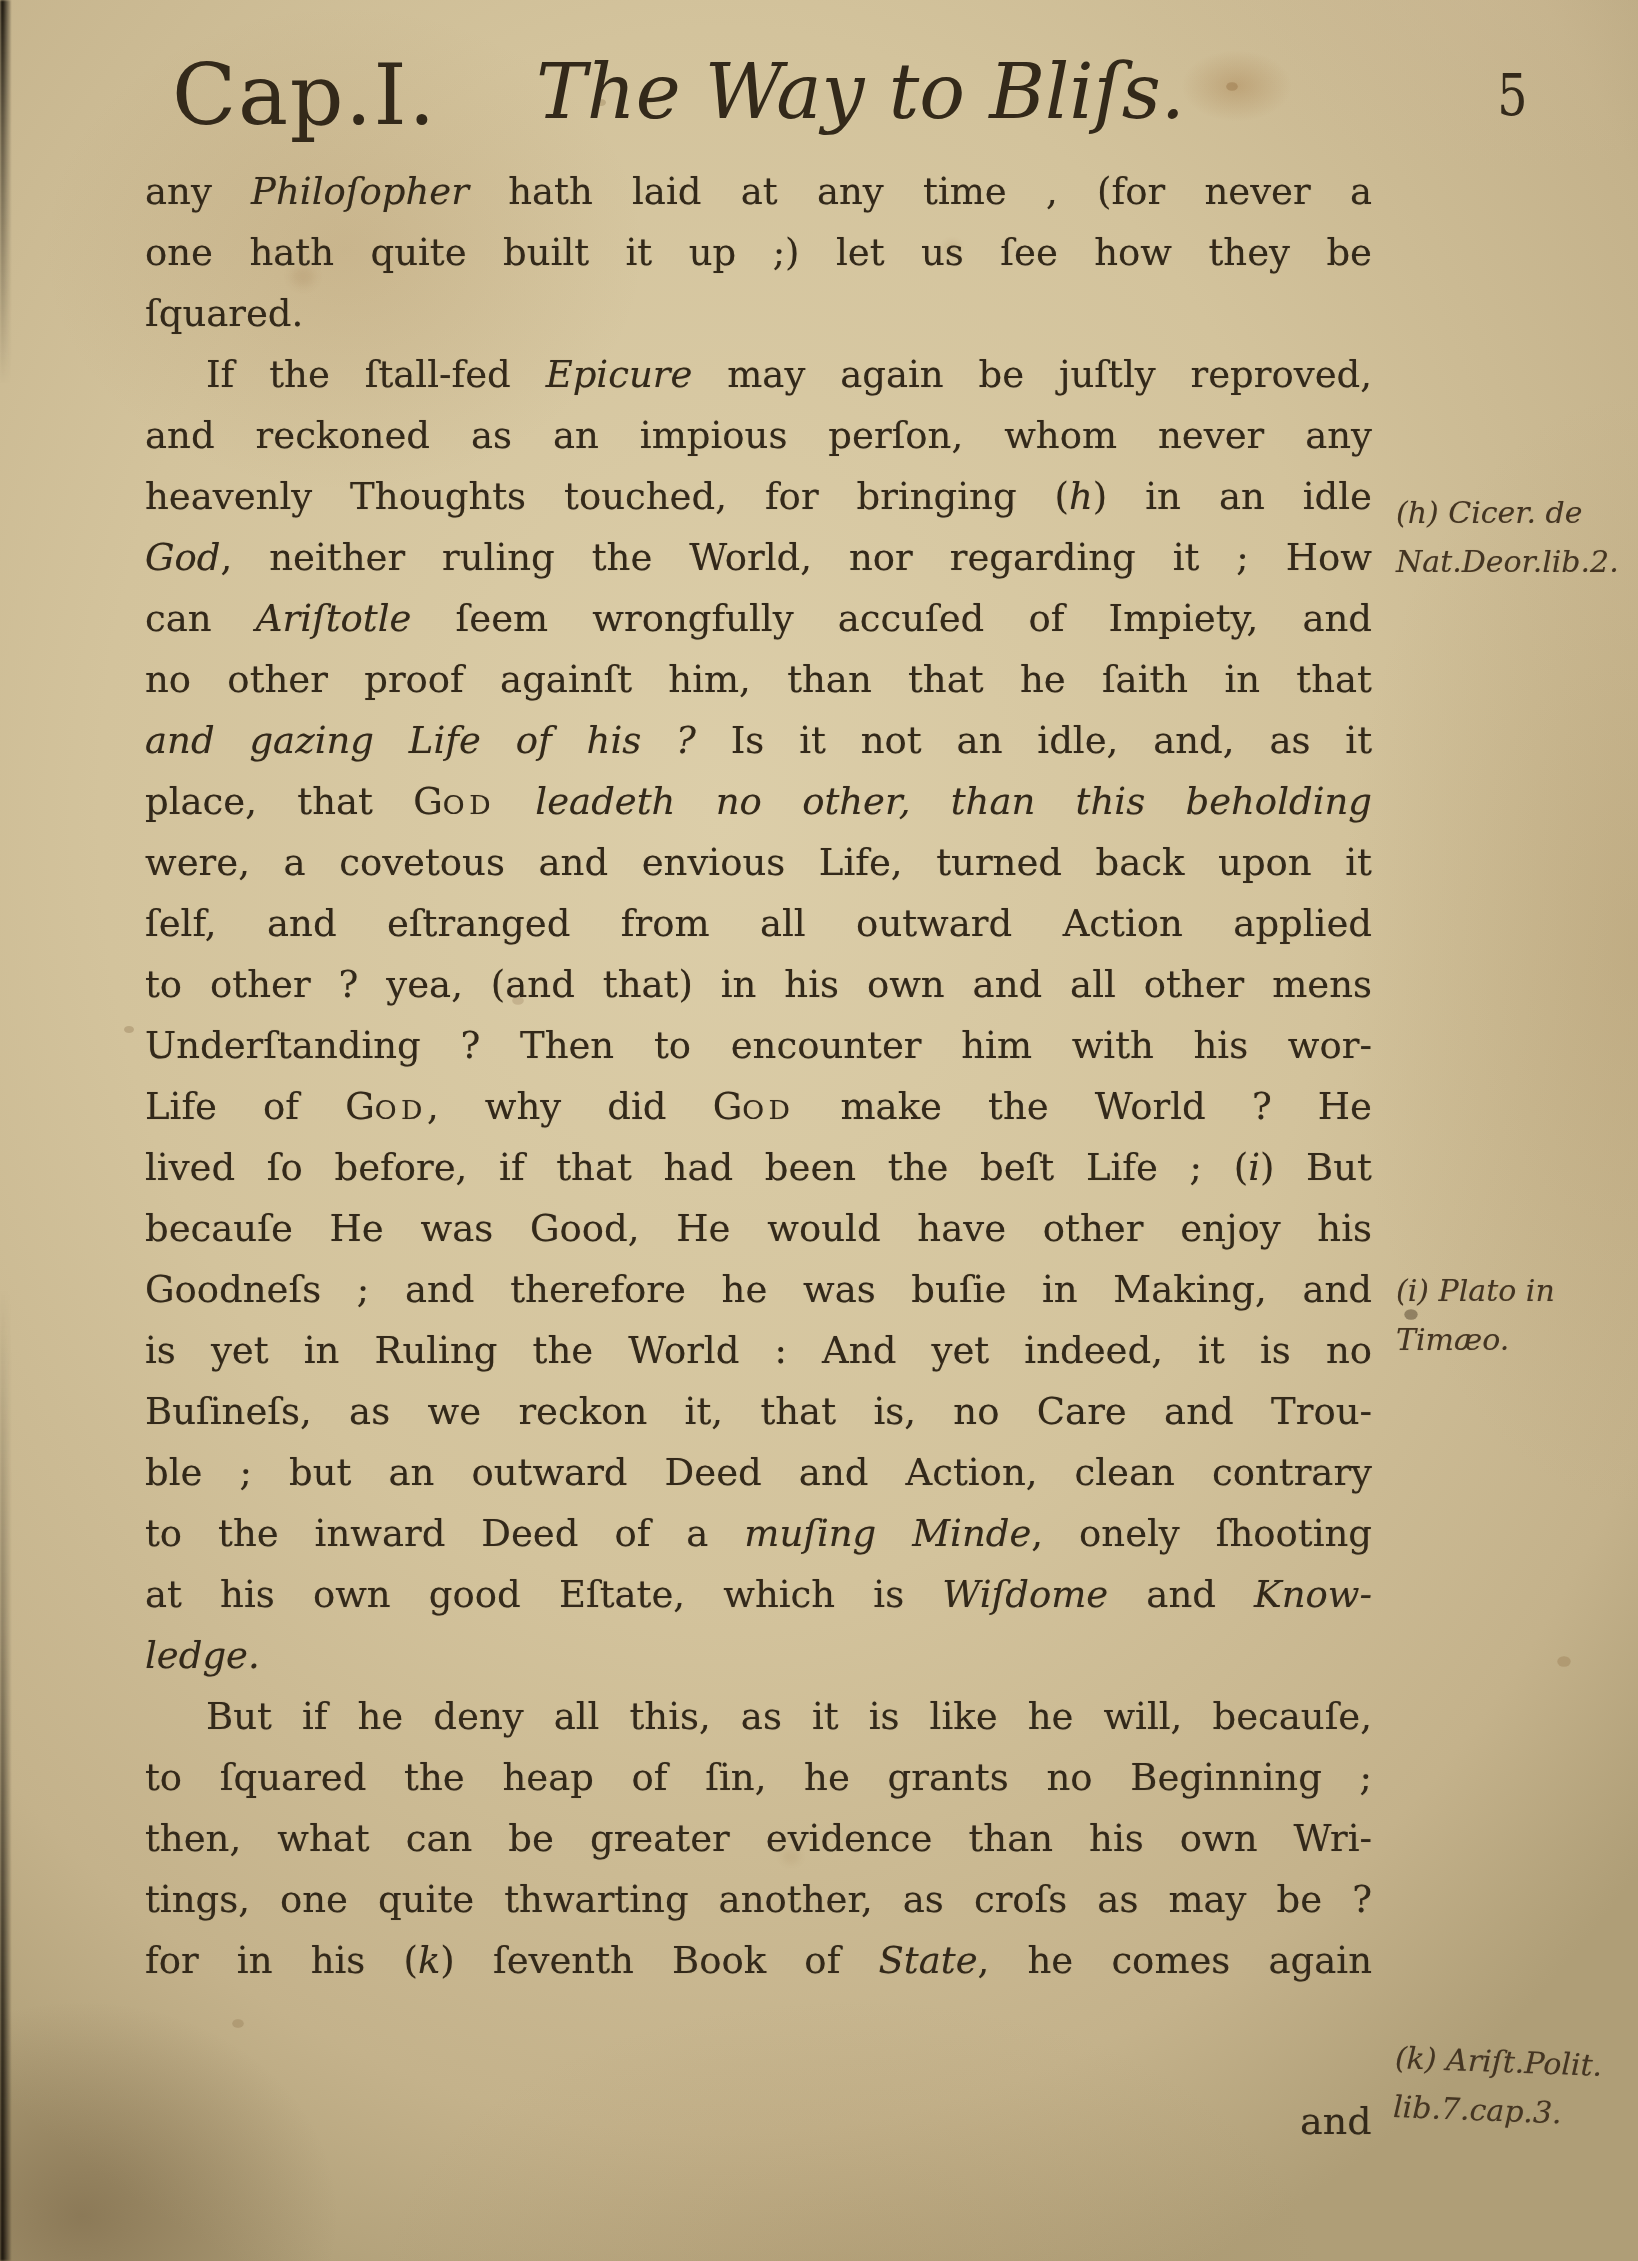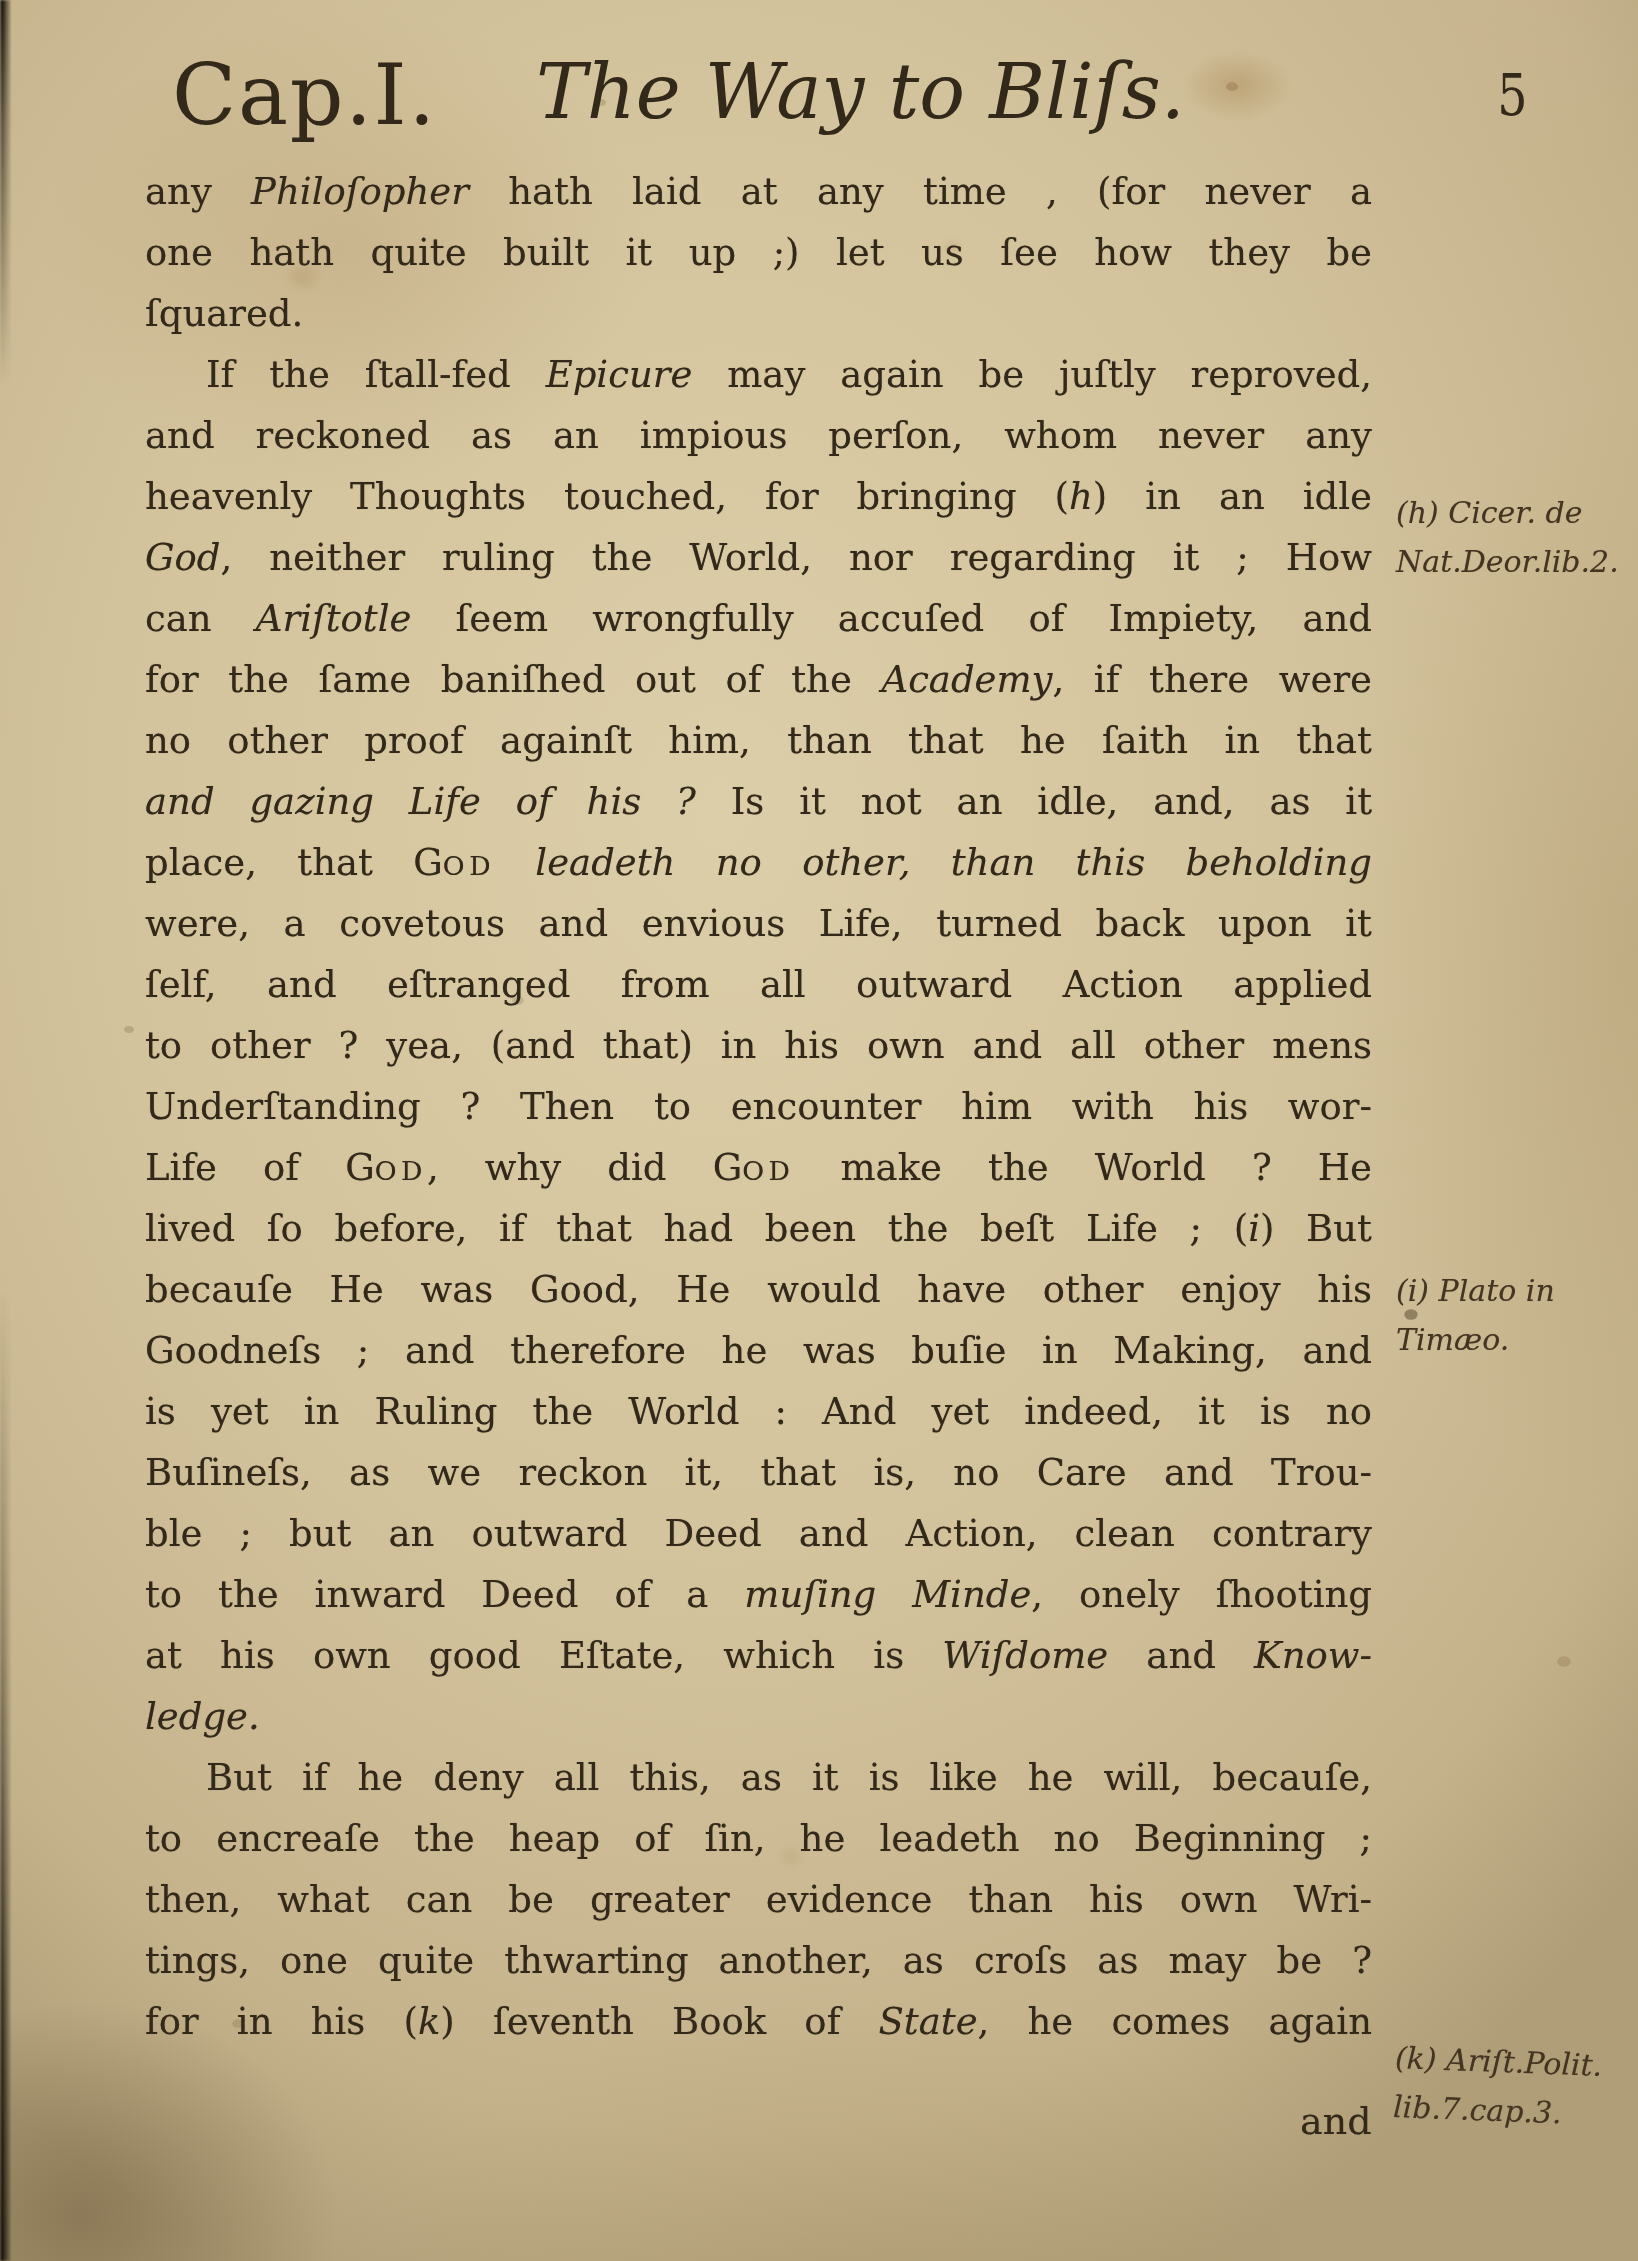--- a/index.html
+++ b/index.html
@@ -73,40 +73,39 @@
 
   <main class="text-block" id="body">
       <div class="line"><span class="r">any </span><span class="i">Philoſopher</span><span class="r"> hath laid at any time , (for never a</span></div>
       <div class="line"><span class="r">one hath quite built it up ;) let us ſee how they be</span></div>
       <div class="line end"><span class="r">ſquared.</span></div>
       <div class="line indent"><span class="r">If the ſtall-fed </span><span class="i">Epicure</span><span class="r"> may again be juſtly reproved,</span></div>
       <div class="line"><span class="r">and reckoned as an impious perſon, whom never any</span></div>
       <div class="line"><span class="r">heavenly Thoughts touched, for bringing (</span><span class="i">h</span><span class="r">) in an idle</span></div>
       <div class="line"><span class="i">God</span><span class="r">, neither ruling the World, nor regarding it ; How</span></div>
       <div class="line"><span class="r">can </span><span class="i">Ariſtotle</span><span class="r"> ſeem wrongfully accuſed of Impiety, and</span></div>
-      <div class="line"><span class="r">for the ſame baniſhed out of the </span><span class="i">Academy</span><span class="r">, if there were</span></div>
       <div class="line"><span class="r">no other proof againſt him, than that he ſaith in that</span></div>
       <div class="line"><span class="i">and gazing Life of his ?</span><span class="r"> Is it not an idle, and, as it</span></div>
       <div class="line"><span class="r">place, that G</span><span class="sc">OD</span><span class="r"> </span><span class="i">leadeth no other, than this beholding</span></div>
       <div class="line"><span class="r">were, a covetous and envious Life, turned back upon it</span></div>
       <div class="line"><span class="r">ſelf, and eſtranged from all outward Action applied</span></div>
       <div class="line"><span class="r">to other ? yea, (and that) in his own and all other mens</span></div>
       <div class="line"><span class="r">Underſtanding ?  Then to encounter him with his wor-</span></div>
       <div class="line"><span class="r">Life of G</span><span class="sc">OD</span><span class="r">, why did G</span><span class="sc">OD</span><span class="r"> make the World ? He</span></div>
       <div class="line"><span class="r">lived ſo before, if that had been the beſt Life ; (</span><span class="i">i</span><span class="r">) But</span></div>
       <div class="line"><span class="r">becauſe He was Good, He would have other enjoy his</span></div>
       <div class="line"><span class="r">Goodneſs ; and therefore he was buſie in Making, and</span></div>
       <div class="line"><span class="r">is yet in Ruling the World :  And yet indeed, it is no</span></div>
       <div class="line"><span class="r">Buſineſs, as we reckon it, that is, no Care and Trou-</span></div>
       <div class="line"><span class="r">ble ; but an outward Deed and Action, clean contrary</span></div>
       <div class="line"><span class="r">to the inward Deed of a </span><span class="i">muſing Minde</span><span class="r">, onely ſhooting</span></div>
       <div class="line"><span class="r">at his own good Eſtate, which is </span><span class="i">Wiſdome</span><span class="r"> and </span><span class="i">Know-</span></div>
       <div class="line end"><span class="i">ledge.</span></div>
       <div class="line indent"><span class="r">But if he deny all this, as it is like he will, becauſe,</span></div>
-      <div class="line"><span class="r">to encreaſe the heap of ſin, he leadeth no Beginning ;</span></div>
+      <div class="line"><span class="r">to ſquared the heap of ſin, he grants no Beginning ;</span></div>
       <div class="line"><span class="r">then, what can be greater evidence than his own Wri-</span></div>
       <div class="line"><span class="r">tings, one quite thwarting another, as croſs as may be ?</span></div>
       <div class="line"><span class="r">for in his (</span><span class="i">k</span><span class="r">) ſeventh Book of </span><span class="i">State</span><span class="r">, he comes again</span></div>
     </main>
 
   <aside class="margin-notes" id="margin">
       <div class="note note-h" style="top: 464px;">
         <div class="note-line">(h) Cicer. de</div>
         <div class="note-line">Nat.Deor.lib.2.</div>
       </div>

